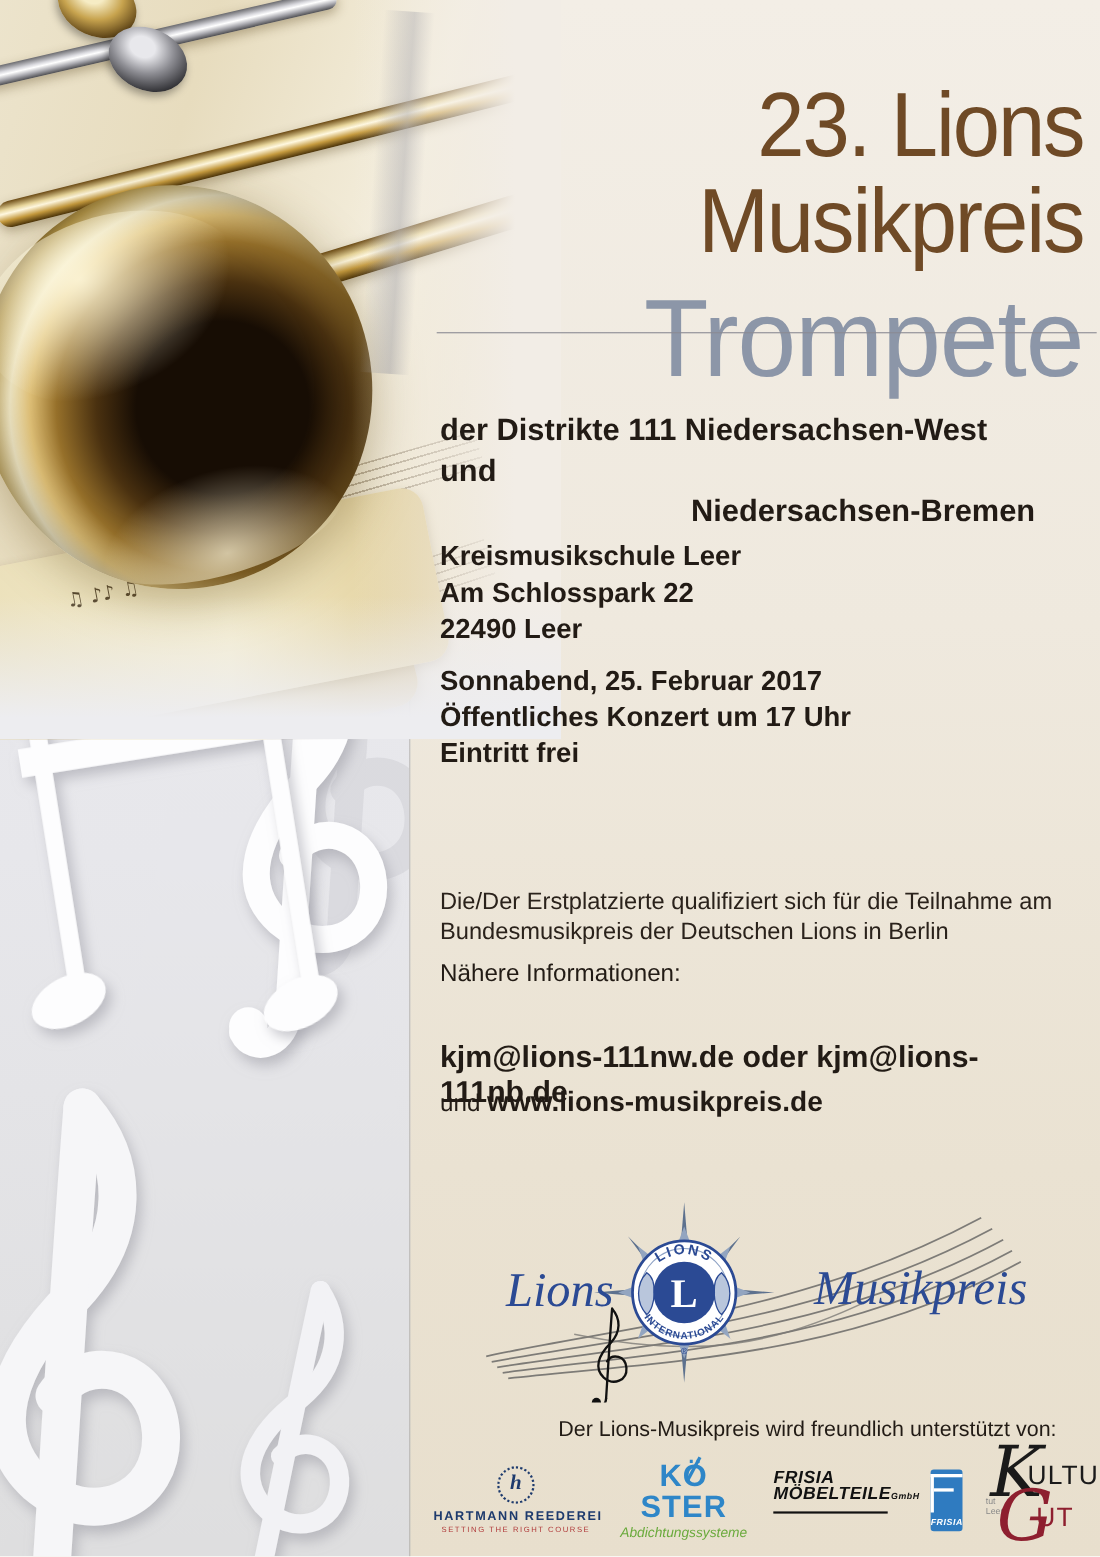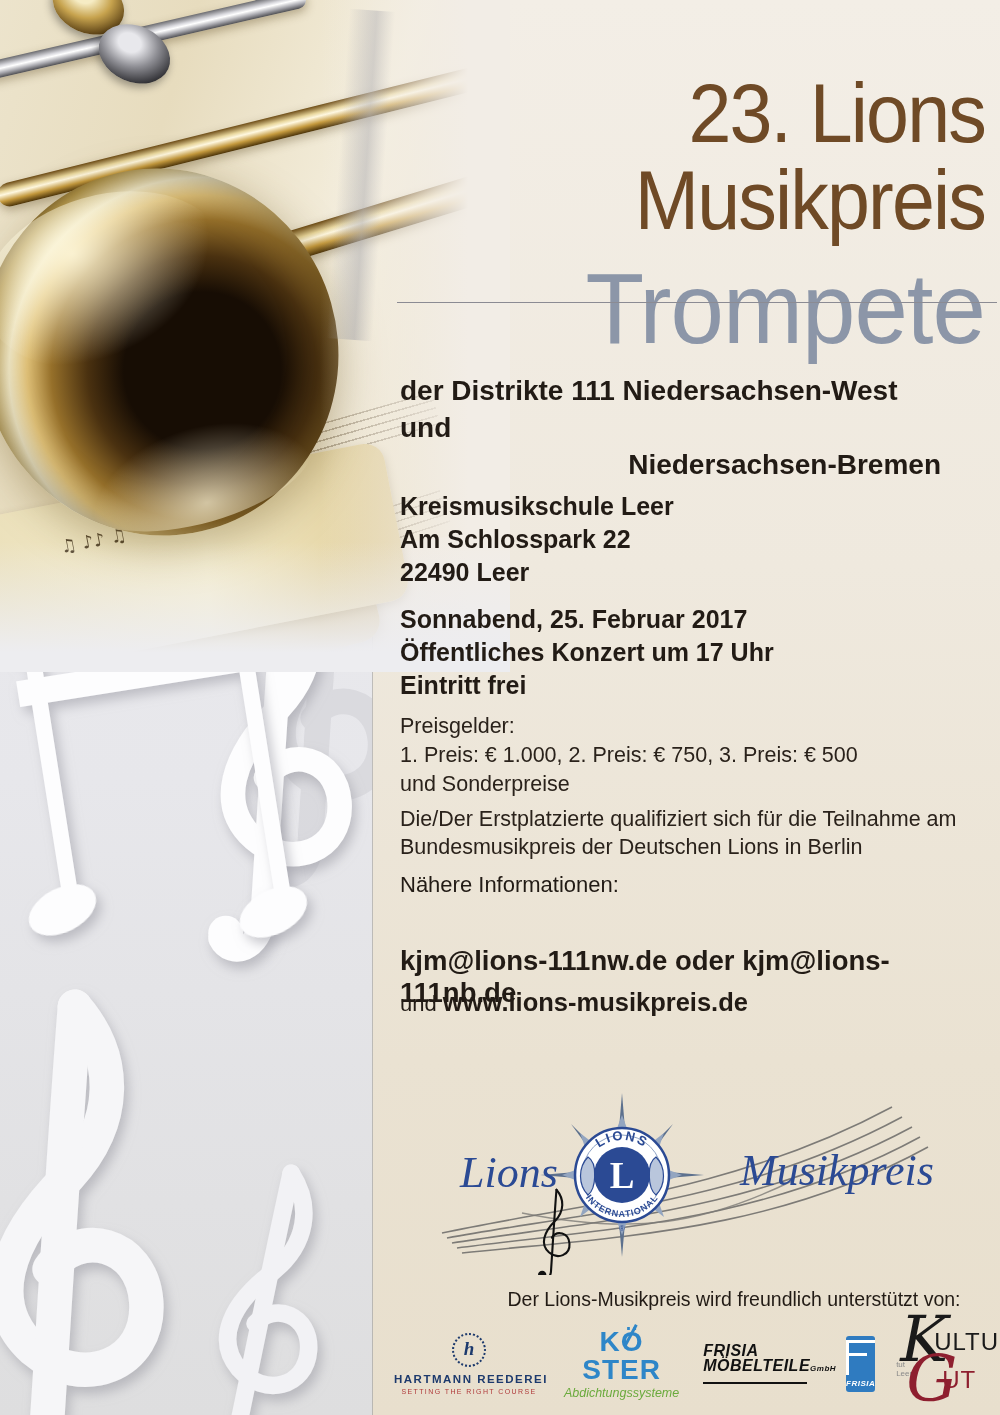--- a/index.html
+++ b/index.html
@@ -64,21 +64,21 @@
   .h-circ{width:30px;height:30px;margin:0 auto;border:2px dotted #1d3a6d;border-radius:50%;color:#1d3a6d;font-size:19px;font-style:italic;font-weight:bold;line-height:28px;font-family:"Liberation Serif",serif;}
   .h-name{margin-top:6px;font-size:11.5px;font-weight:bold;letter-spacing:1.5px;color:#1d3a6d;white-space:nowrap;}
   .h-tag{margin-top:3px;font-size:7px;letter-spacing:1.4px;color:#b03a3a;white-space:nowrap;}
 
   .sp-koester{width:135px;margin-left:18px;text-align:center;}
   .k-name{font-size:28px;font-weight:bold;color:#2e86c8;letter-spacing:1px;line-height:1;}
   .k-name .ko{position:relative;display:inline-block;}
   .k-name .ko::after{content:"";position:absolute;left:1px;top:-4px;width:2.5px;height:24px;background:#2e86c8;transform:rotate(28deg);transform-origin:top left;left:14px;}
   .k-sub{font-size:12.5px;font-style:italic;color:#6aaa3c;margin-top:2px;}
 
-  .sp-frisia{width:165px;margin-left:22px;display:flex;align-items:center;gap:10px;}
+  .sp-frisia{width:165px;margin-left:22px;display:flex;align-items:flex-start;gap:10px;}
   .f-text{color:#111;}
   .f-l1{font-size:16px;font-weight:bold;font-style:italic;letter-spacing:.5px;line-height:15px;}
   .f-l2{font-size:16px;font-weight:bold;font-style:italic;letter-spacing:.5px;line-height:15px;}
   .f-suffix{font-size:8px;font-weight:bold;}
   .f-rule{border-top:2px solid #111;margin-top:6px;width:104px;}
   .f-badge{width:44px;height:56px;background:#2f7bc0;border-radius:3px;position:relative;display:flex;flex-direction:column;align-items:center;justify-content:flex-start;padding-top:4px;box-sizing:border-box;}
   .f-badge-letter{width:26px;height:32px;border:3px solid #fff;border-right:none;border-bottom:none;position:relative;}
   .f-badge-letter::after{content:"";position:absolute;left:0;top:10px;width:18px;height:3px;background:#fff;}
   .f-badge-label{margin-top:4px;font-size:8px;font-weight:bold;font-style:italic;color:#fff;letter-spacing:.5px;}
 
@@ -181,25 +181,20 @@
       <div>Am Schlosspark 22</div>
       <div>22490 Leer</div>
     </div>
 
     <div class="blk event">
       <div>Sonnabend, 25. Februar 2017</div>
       <div>Öffentliches Konzert um 17 Uhr</div>
       <div>Eintritt frei</div>
     </div>
 
-    <div class="blk prizes">
-      <div>Preisgelder:</div>
-      <div>1. Preis: € 1.000, 2. Preis: € 750, 3. Preis: € 500</div>
-      <div>und Sonderpreise</div>
-    </div>
 
     <div class="blk qual">
       <div>Die/Der Erstplatzierte qualifiziert sich für die Teilnahme am</div>
       <div>Bundesmusikpreis der Deutschen Lions in Berlin</div>
     </div>
 
     <div class="blk info-label">Nähere Informationen:</div>
     <div class="blk info-emails">kjm@lions-111nw.de oder kjm@lions-111nb.de</div>
     <div class="blk info-web"><span>und </span><b>www.lions-musikpreis.de</b></div>
   </div>

